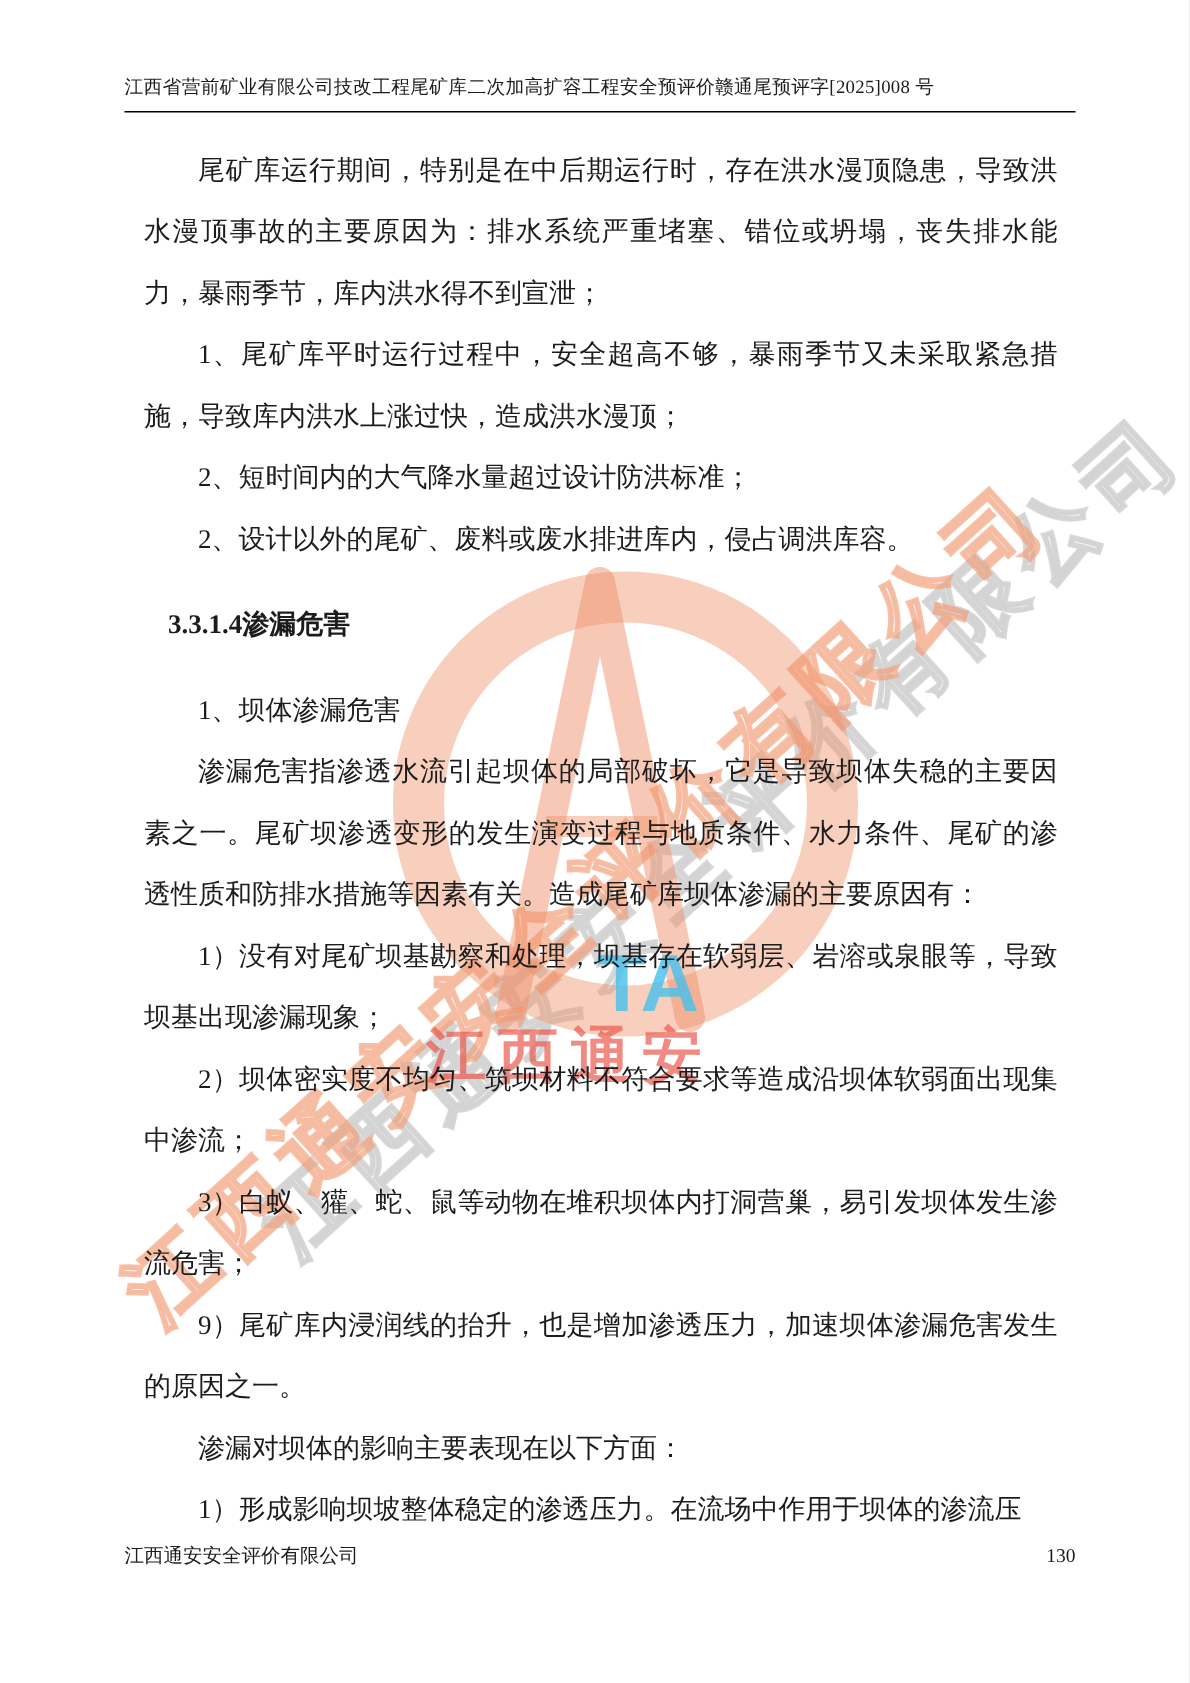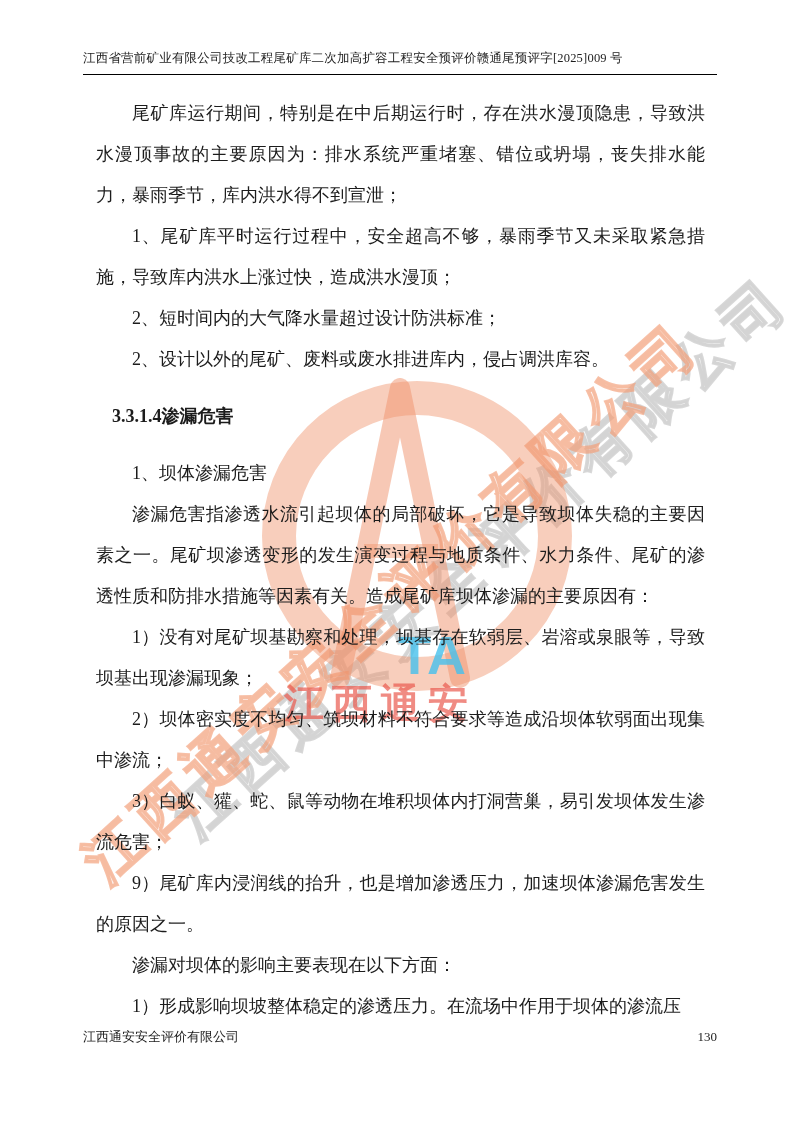--- a/index.html
+++ b/index.html
@@ -78,21 +78,21 @@
       <text x="146" y="308" font-family="Liberation Sans, DejaVu Sans, sans-serif" font-size="54" font-weight="bold" fill="rgba(69,192,236,0.80)">TA</text>
     </svg>
 
     <div class="wm-stamp">江西通安</div>
   </div>
 
   <div class="content">
 
     <div class="hdr">
       <span>江西省营前矿业有限公司技改工程尾矿库二次加高扩容工程安全预评价</span>
-      <span>赣通尾预评字[2025]009 号</span>
+      <span>赣通尾预评字[2025]008 号</span>
     </div>
     <div class="hdr-rule"></div>
 
     <div class="doc-body">
       <p class="par">尾矿库运行期间，特别是在中后期运行时，存在洪水漫顶隐患，导致洪水漫顶事故的主要原因为：排水系统严重堵塞、错位或坍塌，丧失排水能力，暴雨季节，库内洪水得不到宣泄；</p>
       <p class="par">1、尾矿库平时运行过程中，安全超高不够，暴雨季节又未采取紧急措施，导致库内洪水上涨过快，造成洪水漫顶；</p>
       <p class="par">2、短时间内的大气降水量超过设计防洪标准；</p>
       <p class="par">2、设计以外的尾矿、废料或废水排进库内，侵占调洪库容。</p>
       <p class="heading">3.3.1.4渗漏危害</p>
       <p class="par">1、坝体渗漏危害</p>

